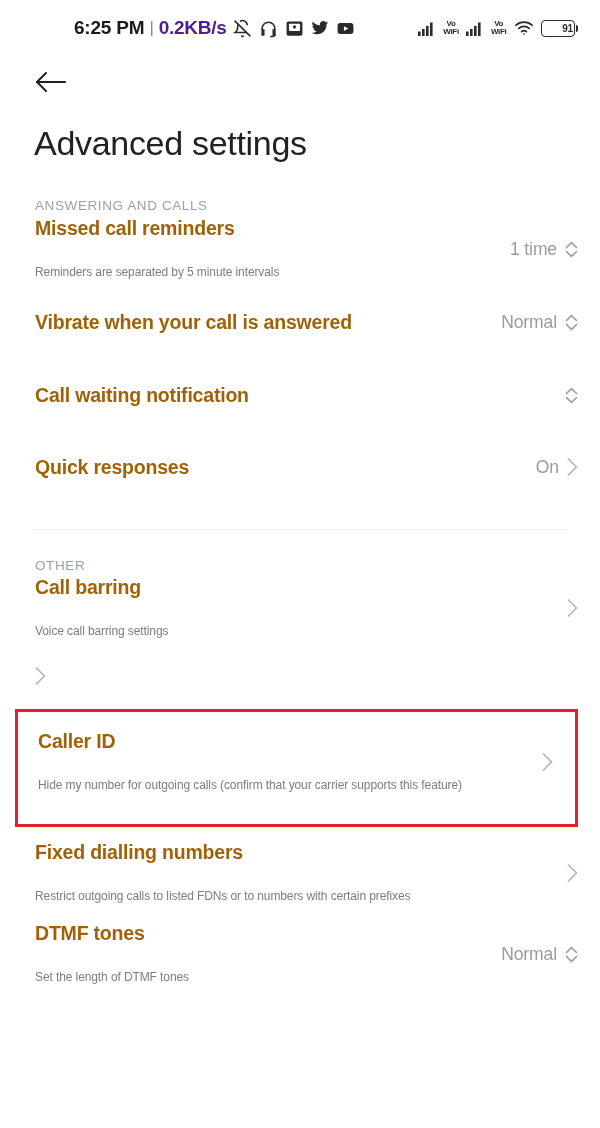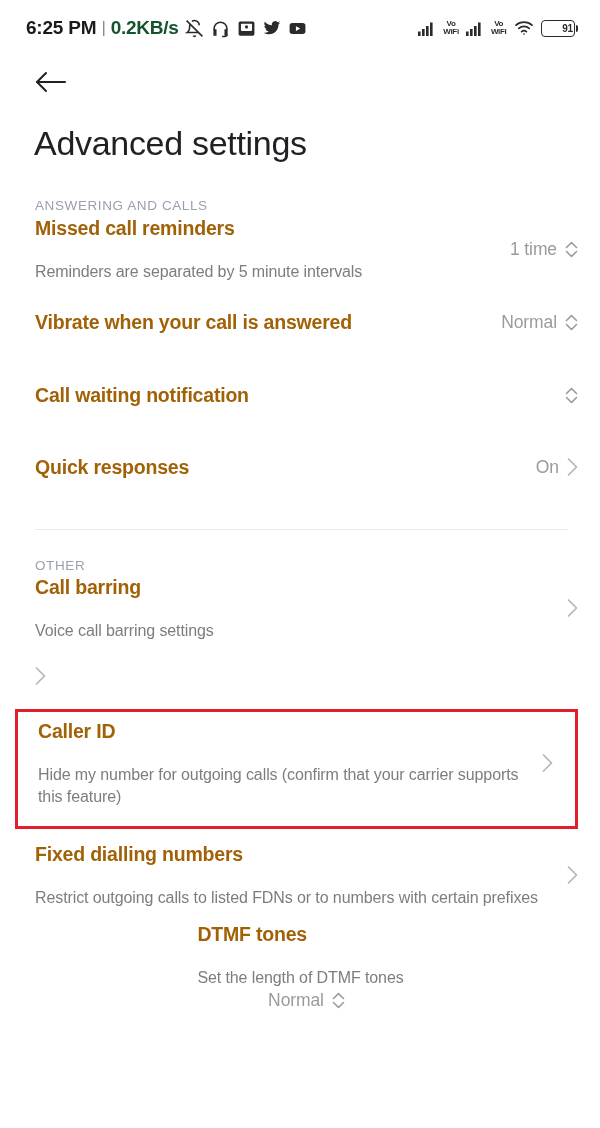--- a/index.html
+++ b/index.html
@@ -16,38 +16,39 @@
     height: 56px;
     display: flex;
     align-items: center;
     justify-content: space-between;
     padding: 0 22px 0 26px;
   }
   .status-left {
     display: flex;
     align-items: center;
     gap: 7px;
+    margin-left: 48px;
   }
   .status-clock {
     font-size: 19px;
     font-weight: bold;
     color: #1a1a1a;
     letter-spacing: -0.2px;
     white-space: nowrap;
   }
   .status-sep {
     font-size: 17px;
     color: #8b8b8b;
     font-weight: 400;
     margin: 0 -2px;
   }
   .status-net {
     font-size: 19px;
     font-weight: bold;
-    color: #14532d;
+    color: #4c1d95;
     letter-spacing: -0.3px;
     white-space: nowrap;
   }
   .sicon { display: inline-flex; align-items: center; color: #2b2b2b; }
   .status-right {
     display: flex;
     align-items: center;
     gap: 7px;
   }
   .volte-wrap {
@@ -131,21 +132,21 @@
   }
   .row-text { flex: 1 1 auto; padding-right: 12px; min-width: 0; }
   .row-title {
     font-size: 19.5px;
     font-weight: bold;
     color: #a16207;
     line-height: 26px;
     letter-spacing: -0.2px;
   }
   .row-sub {
-    font-size: 16px;
+    font-size: 12px;
     color: #7d7d7d;
     line-height: 22px;
     margin-top: 20px;
     letter-spacing: -0.1px;
   }
   .row-right {
     display: flex;
     align-items: center;
     gap: 8px;
     flex: 0 0 auto;
@@ -405,21 +406,21 @@
     </div>
     <div class="row-right">
       <span class="chev-right">
         <svg width="11" height="20" viewBox="0 0 11 20" fill="none" stroke="currentColor" stroke-width="1.7" stroke-linecap="round" stroke-linejoin="round">
             <polyline points="1.5,2 9.5,10 1.5,18"></polyline>
           </svg>
       </span>
     </div>
   </div>
 
-  <div class="row" style="min-height:70px;flex-direction:column;">
+  <div class="row" style="min-height:70px;">
     <div class="row-text">
       <div class="row-title">DTMF tones</div>
       <div class="row-sub">Set the length of DTMF tones</div>
     </div>
     <div class="row-right">
       <span class="row-value">Normal</span>
       <span class="stepper">
         <svg width="13" height="8" viewBox="0 0 13 8" fill="none" stroke="currentColor" stroke-width="1.6" stroke-linecap="round" stroke-linejoin="round">
             <polyline points="1.5,6.5 6.5,1.5 11.5,6.5"></polyline>
           </svg>

